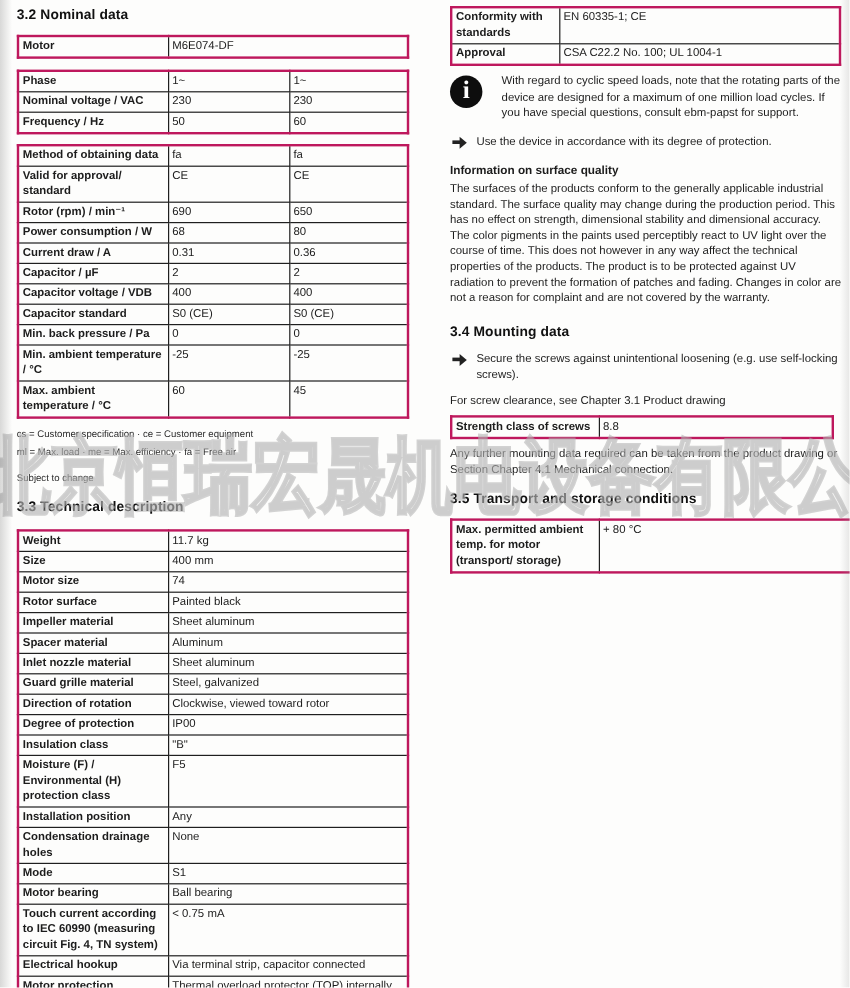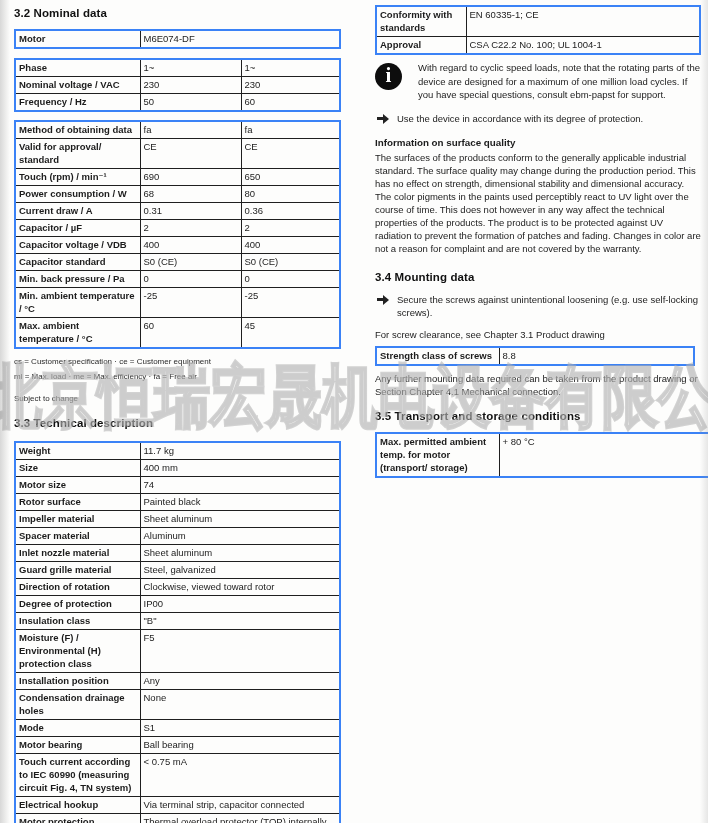--- a/index.html
+++ b/index.html
@@ -28,21 +28,21 @@
     pointer-events:none;
   }
 
   .col { position:absolute; top:0; }
   .col-left  { left:14px;  width:327px; top:7px; }
   .col-right { left:375px; width:326px; top:5px; }
 
   h3.section { font-size:11.5px; font-weight:bold; color:#111; margin:0 0 10px 0; letter-spacing:0.1px; }
 
   table { border-collapse:collapse; width:100%; table-layout:fixed; }
-  table.tbl { border:2px solid #3b82f6; background:#fdfdfc; }
+  table.tbl { border:2px solid #be185d; background:#fdfdfc; }
   .tbl td {
     border:1px solid #1f1f1f;
     font-size:9.5px; line-height:13px;
     padding:1px 3px 2px 3px;
     vertical-align:top;
     overflow:hidden;
   }
   .tbl td.lbl { font-weight:bold; }
 
   .m-b-9  { margin-bottom:9px; }
@@ -141,21 +141,21 @@
           <td class="lbl">Method of obtaining data</td>
           <td>fa</td>
           <td>fa</td>
         </tr>
           <tr>
           <td class="lbl">Valid for approval/ standard</td>
           <td>CE</td>
           <td>CE</td>
         </tr>
           <tr>
-          <td class="lbl">Touch (rpm) / min⁻¹</td>
+          <td class="lbl">Rotor (rpm) / min⁻¹</td>
           <td>690</td>
           <td>650</td>
         </tr>
           <tr>
           <td class="lbl">Power consumption / W</td>
           <td>68</td>
           <td>80</td>
         </tr>
           <tr>
           <td class="lbl">Current draw / A</td>

